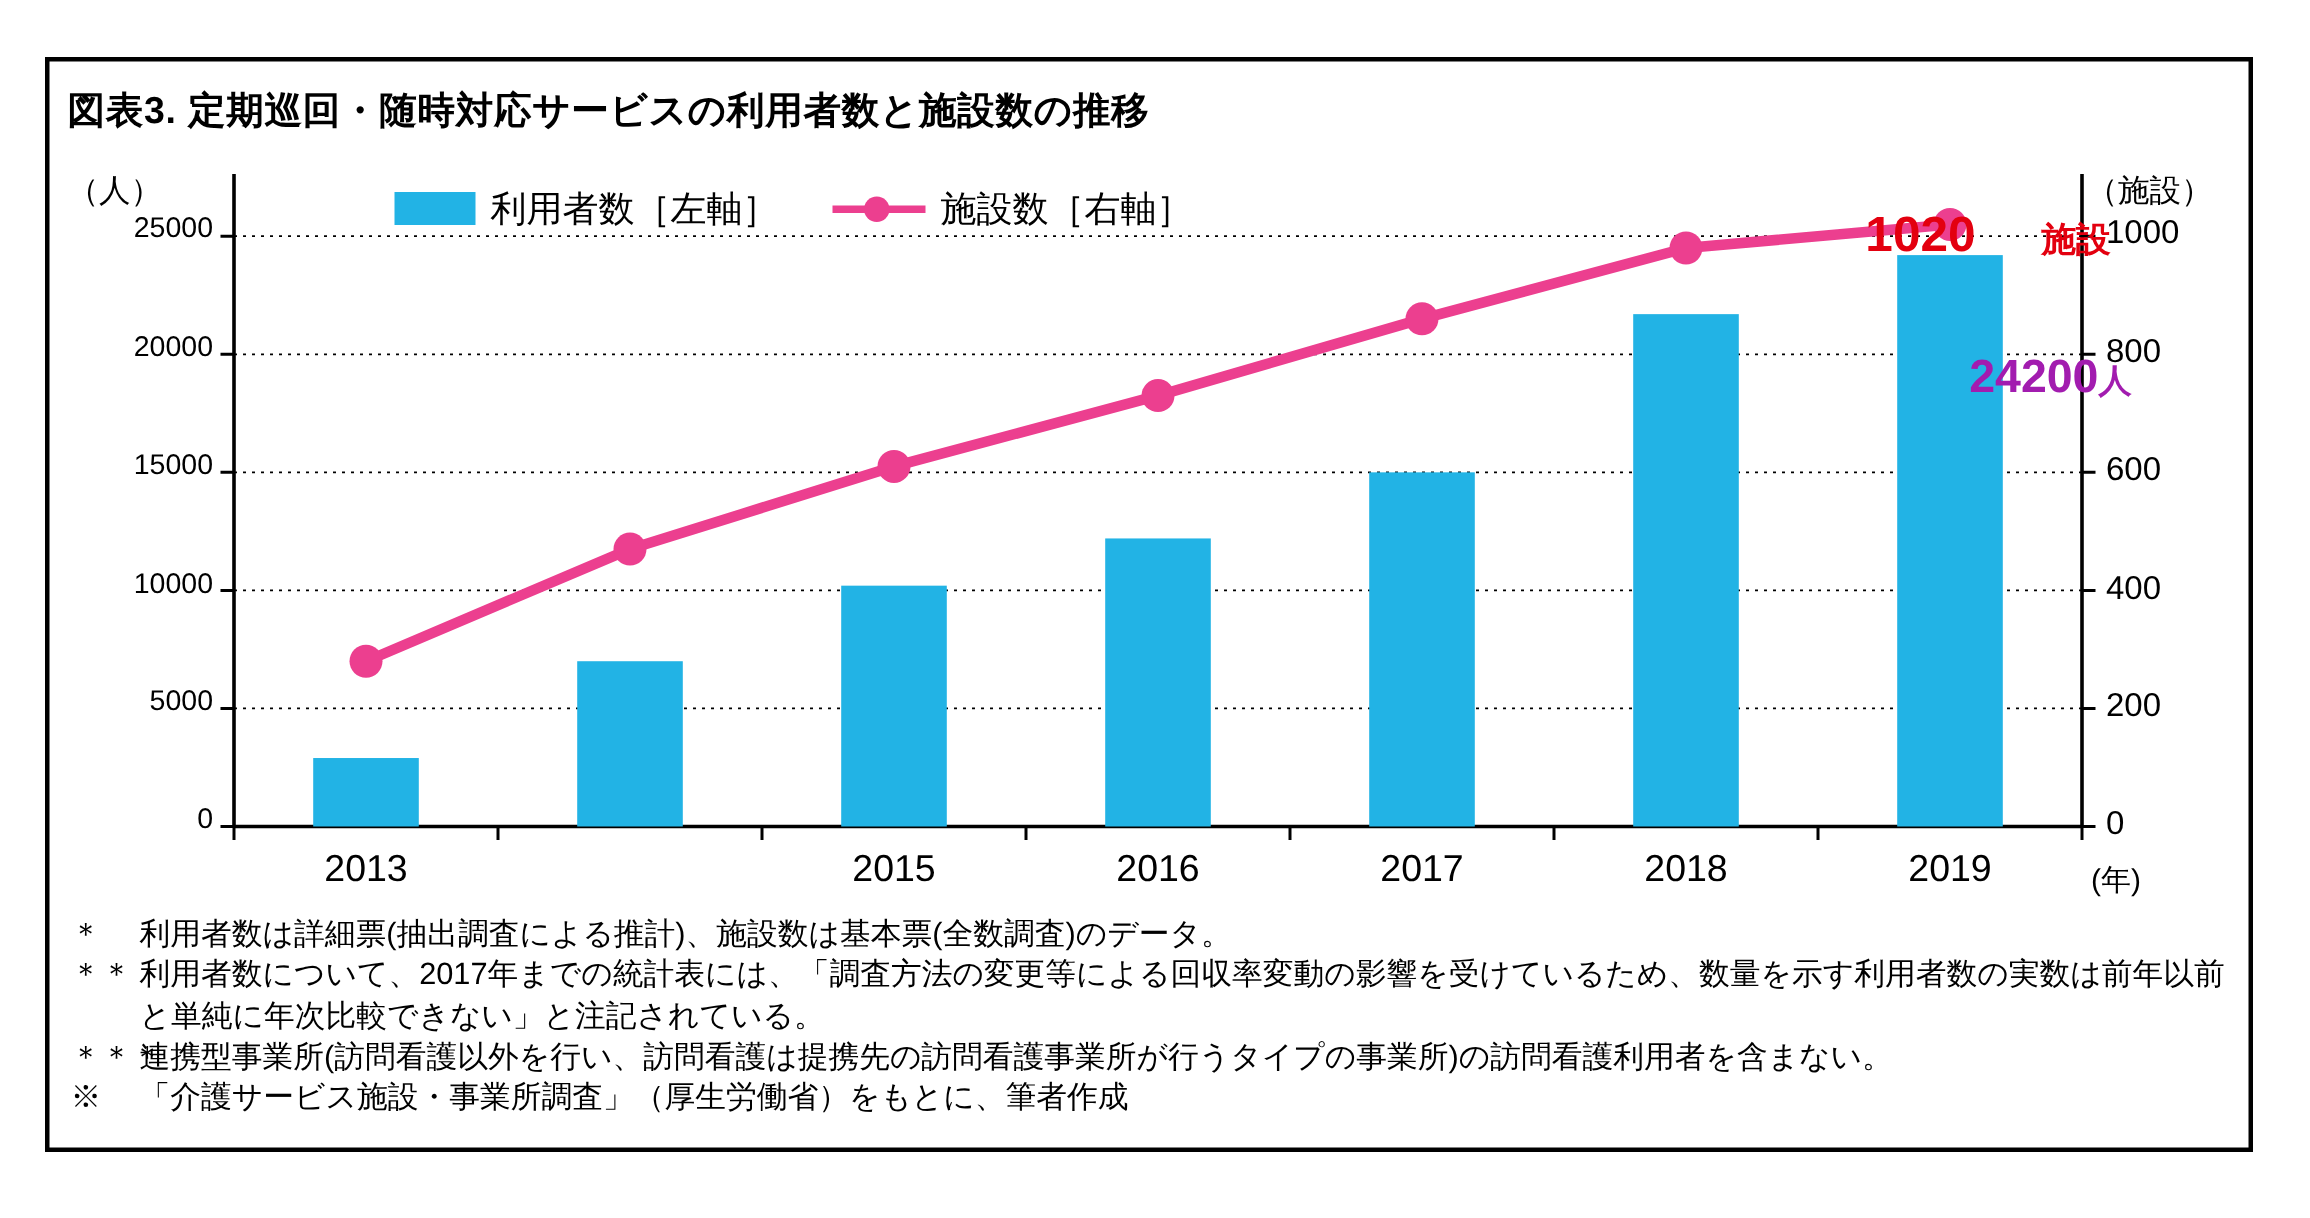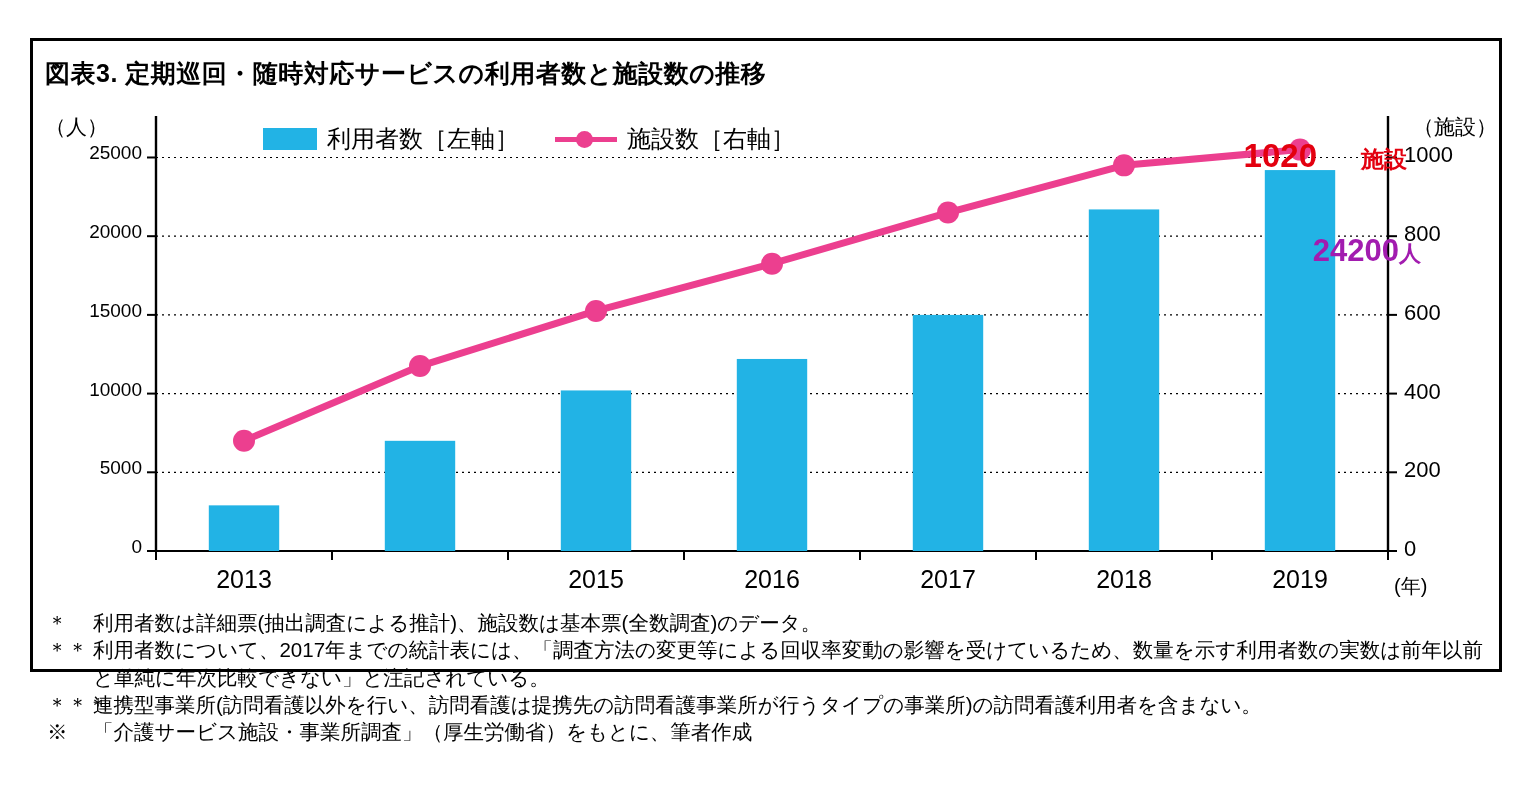--- a/index.html
+++ b/index.html
@@ -11,21 +11,21 @@
     width: 1540px;
     height: 812px;
     font-family: "Liberation Sans", sans-serif;
     color: #000000;
   }
   #frame {
     position: absolute;
     left: 30px;
     top: 38px;
     width: 1472px;
-    height: 634px;
+    height: 730px;
     border: 3px solid #000000;
     box-sizing: border-box;
     background: #ffffff;
   }
   
   #title {
     position: absolute;
     left: 12px;
     top: 16px;
     font-size: 25px;
@@ -36,21 +36,21 @@
   
   #left-unit {
     position: absolute;
     left: 12px;
     top: 72px;
     font-size: 21px;
     white-space: nowrap;
   }
   #right-unit {
     position: absolute;
-    right: 2px;
+    right: 24px;
     top: 72px;
     font-size: 21px;
     white-space: nowrap;
     font-family: Liberation Mono, monospace;
   }
   
   #legend {
     position: absolute;
     left: 230px;
     top: 82px;

